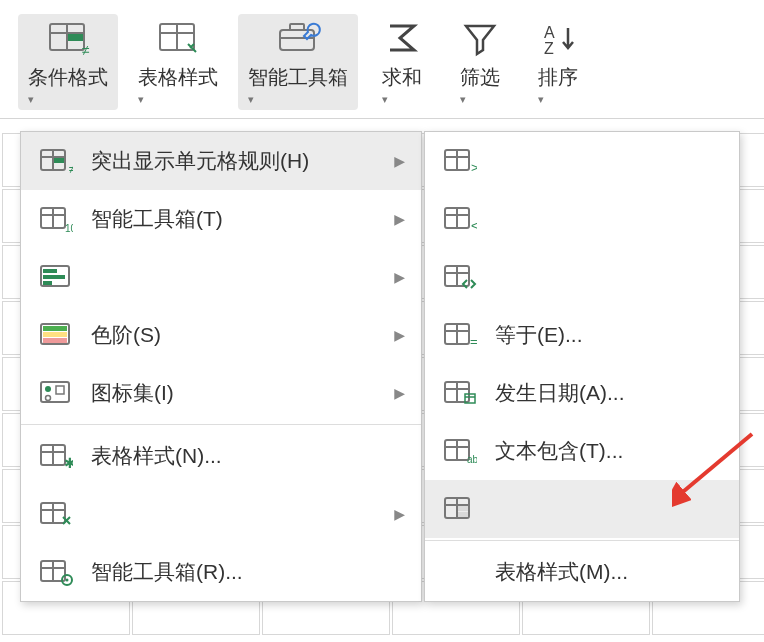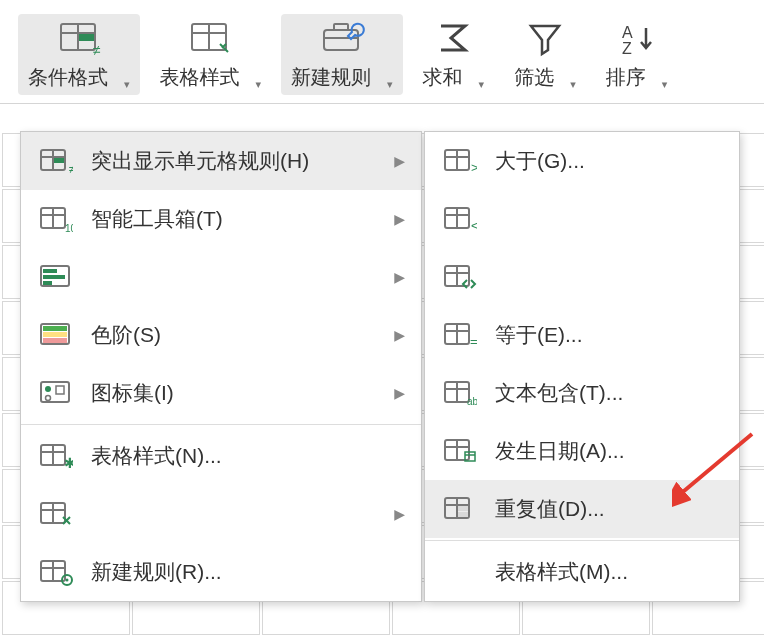--- a/index.html
+++ b/index.html
@@ -3,21 +3,21 @@
   <meta charset="utf-8">
   <style>
     * { margin:0; padding:0; box-sizing:border-box; font-family:"Microsoft YaHei","Segoe UI",sans-serif; }
     body { width:764px; height:642px; background:#fff; position:relative; overflow:hidden; font-size:20px; color:#333; }
 
     
     .ribbon { display:flex; gap:10px; padding:14px 18px 8px; border-bottom:1px solid #d5d5d5; background:#fff; }
     .ribbon-group { display:flex; flex-direction:column; align-items:center; gap:6px; padding:4px 10px; border-radius:4px; }
     .ribbon-group.active { background:#e9e9e9; }
     .ribbon-icon { width:48px; height:40px; display:flex; align-items:center; justify-content:center; }
-    .ribbon-label { font-size:20px; display:flex; align-items:flex-end; gap:16px; }
+    .ribbon-label { font-size:20px; display:flex; align-items:flex-start; gap:2px;flex-direction:column; }
     .chev { font-size:11px; color:#777; }
 
     
     .menu { position:absolute; background:#fff; border:1px solid #c9c9c9; box-shadow:2px 3px 8px rgba(0,0,0,.18); }
     .menu1 { top:131px; left:20px; width:402px; }
     .menu2 { top:131px; left:424px; width:316px; }
     .menu-item { display:flex; align-items:center; gap:18px; padding:14px 18px; font-size:21px; cursor:pointer; position:relative; }
     .menu-item.hover { background:#ececec; }
     .menu-item .mi-icon { width:34px; height:30px; display:flex; align-items:center; justify-content:center; flex-shrink:0; }
     .menu-item .arrow { position:absolute; right:16px; color:#888; font-size:14px; }
@@ -143,21 +143,21 @@
     <div class="ribbon-group active">
       <div class="ribbon-icon">
         <svg width="48" height="40" viewBox="0 0 48 40">
           <rect x="6" y="12" width="34" height="20" rx="3" fill="none" stroke="#777" stroke-width="2"></rect>
           <rect x="16" y="6" width="14" height="6" rx="1" fill="none" stroke="#777" stroke-width="2"></rect>
           <line x1="6" y1="20" x2="40" y2="20" stroke="#777" stroke-width="2"></line>
           <path d="M38 6 a6 6 0 1 1 -1 11 l-4 4 -3 -3 4 -4 a6 6 0 0 1 4 -8" fill="none" stroke="#3a7bd5" stroke-width="2"></path>
         </svg>
       </div>
     <div class="ribbon-label">
-        <span>新建规则</span>
+        <span>智能工具箱</span>
         <span class="chev">▾</span>
       </div>
     </div>
     <div class="ribbon-group">
       <div class="ribbon-icon">
         <svg width="48" height="40" viewBox="0 0 48 40">
           <path d="M12 8 h24 l-14 12 14 12 h-24" fill="none" stroke="#444" stroke-width="3"></path>
         </svg>
       </div>
     <div class="ribbon-label">
@@ -278,34 +278,33 @@
     <div class="menu-item">
       <span class="mi-icon">
         <svg width="34" height="30" viewBox="0 0 34 30">
           <rect x="2" y="4" width="24" height="20" rx="2" fill="none" stroke="#777" stroke-width="2"></rect>
           <line x1="2" y1="11" x2="26" y2="11" stroke="#777" stroke-width="2"></line>
           <line x1="14" y1="4" x2="14" y2="24" stroke="#777" stroke-width="2"></line>
           <circle cx="28" cy="23" r="5" fill="none" stroke="#2e8b57" stroke-width="2"></circle>
           <circle cx="28" cy="23" r="1.5" fill="#2e8b57"></circle>
         </svg>
       </span>
-      <span>新建规则(R)...</span>
+      <span>智能工具箱(R)...</span>
       </div>
   </div>
 <div class="menu menu2">
     <div class="menu-item">
       <span class="mi-icon">
         <svg width="34" height="30" viewBox="0 0 34 30">
           <rect x="2" y="4" width="24" height="20" rx="2" fill="none" stroke="#777" stroke-width="2"></rect>
           <line x1="2" y1="11" x2="26" y2="11" stroke="#777" stroke-width="2"></line>
           <line x1="14" y1="4" x2="14" y2="24" stroke="#777" stroke-width="2"></line>
           <text x="28" y="26" font-size="13" fill="#2e8b57">&gt;</text>
         </svg>
       </span>
-      <span>大于(G)...</span>
       </div>
     <div class="menu-item">
       <span class="mi-icon">
         <svg width="34" height="30" viewBox="0 0 34 30">
           <rect x="2" y="4" width="24" height="20" rx="2" fill="none" stroke="#777" stroke-width="2"></rect>
           <line x1="2" y1="11" x2="26" y2="11" stroke="#777" stroke-width="2"></line>
           <line x1="14" y1="4" x2="14" y2="24" stroke="#777" stroke-width="2"></line>
           <text x="28" y="26" font-size="13" fill="#2e8b57">&lt;</text>
         </svg>
       </span>
@@ -323,55 +322,54 @@
     <div class="menu-item">
       <span class="mi-icon">
         <svg width="34" height="30" viewBox="0 0 34 30">
           <rect x="2" y="4" width="24" height="20" rx="2" fill="none" stroke="#777" stroke-width="2"></rect>
           <line x1="2" y1="11" x2="26" y2="11" stroke="#777" stroke-width="2"></line>
           <line x1="14" y1="4" x2="14" y2="24" stroke="#777" stroke-width="2"></line>
           <text x="27" y="26" font-size="13" fill="#2e8b57">=</text>
         </svg>
       </span>
       <span>等于(E)...</span>
-      </div>
-    <div class="menu-item">
-      <span class="mi-icon">
-        <svg width="34" height="30" viewBox="0 0 34 30">
-          <rect x="2" y="4" width="24" height="20" rx="2" fill="none" stroke="#777" stroke-width="2"></rect>
-          <line x1="2" y1="11" x2="26" y2="11" stroke="#777" stroke-width="2"></line>
-          <line x1="14" y1="4" x2="14" y2="24" stroke="#777" stroke-width="2"></line>
-          <text x="24" y="27" font-size="10" fill="#2e8b57">ab</text>
-        </svg>
-      </span>
-      <span>文本包含(T)...</span>
       </div>
     <div class="menu-item">
       <span class="mi-icon">
         <svg width="34" height="30" viewBox="0 0 34 30">
           <rect x="2" y="4" width="24" height="20" rx="2" fill="none" stroke="#777" stroke-width="2"></rect>
           <line x1="2" y1="11" x2="26" y2="11" stroke="#777" stroke-width="2"></line>
           <line x1="14" y1="4" x2="14" y2="24" stroke="#777" stroke-width="2"></line>
           <rect x="22" y="16" width="10" height="9" fill="none" stroke="#2e8b57" stroke-width="1.5"></rect>
           <line x1="22" y1="19" x2="32" y2="19" stroke="#2e8b57" stroke-width="1.5"></line>
         </svg>
       </span>
       <span>发生日期(A)...</span>
       </div>
+    <div class="menu-item">
+      <span class="mi-icon">
+        <svg width="34" height="30" viewBox="0 0 34 30">
+          <rect x="2" y="4" width="24" height="20" rx="2" fill="none" stroke="#777" stroke-width="2"></rect>
+          <line x1="2" y1="11" x2="26" y2="11" stroke="#777" stroke-width="2"></line>
+          <line x1="14" y1="4" x2="14" y2="24" stroke="#777" stroke-width="2"></line>
+          <text x="24" y="27" font-size="10" fill="#2e8b57">ab</text>
+        </svg>
+      </span>
+      <span>文本包含(T)...</span>
+      </div>
     <div class="menu-item hover">
       <span class="mi-icon">
         <svg width="34" height="30" viewBox="0 0 34 30">
           <rect x="2" y="4" width="24" height="20" rx="2" fill="none" stroke="#777" stroke-width="2"></rect>
           <line x1="2" y1="11" x2="26" y2="11" stroke="#777" stroke-width="2"></line>
           <line x1="14" y1="4" x2="14" y2="24" stroke="#777" stroke-width="2"></line>
           <rect x="15" y="12" width="10" height="5" fill="#d9d9d9"></rect>
           <rect x="15" y="18" width="10" height="5" fill="#d9d9d9"></rect>
         </svg>
       </span>
-      <span>重复值(D)...</span>
       </div>
     <div class="sep"></div>
     <div class="menu-item">
       <span class="mi-icon">
         <span style="width:34px;display:inline-block"></span>
       </span>
       <span>表格样式(M)...</span>
       </div>
   </div>
 

